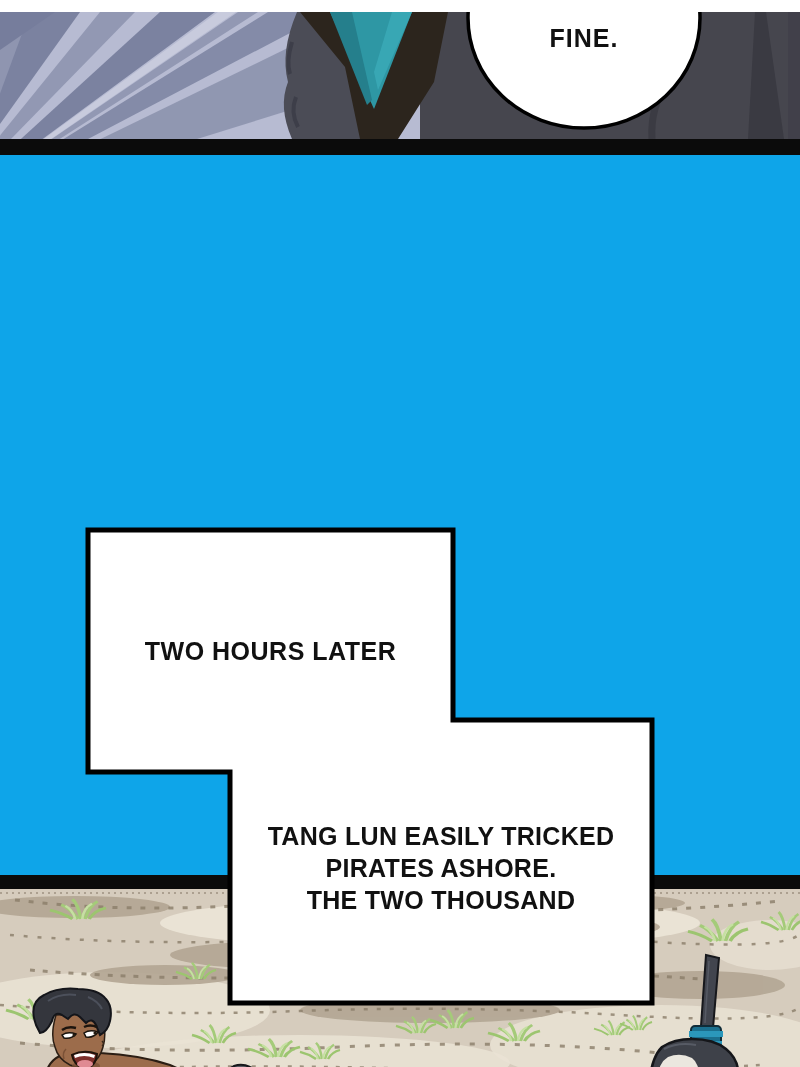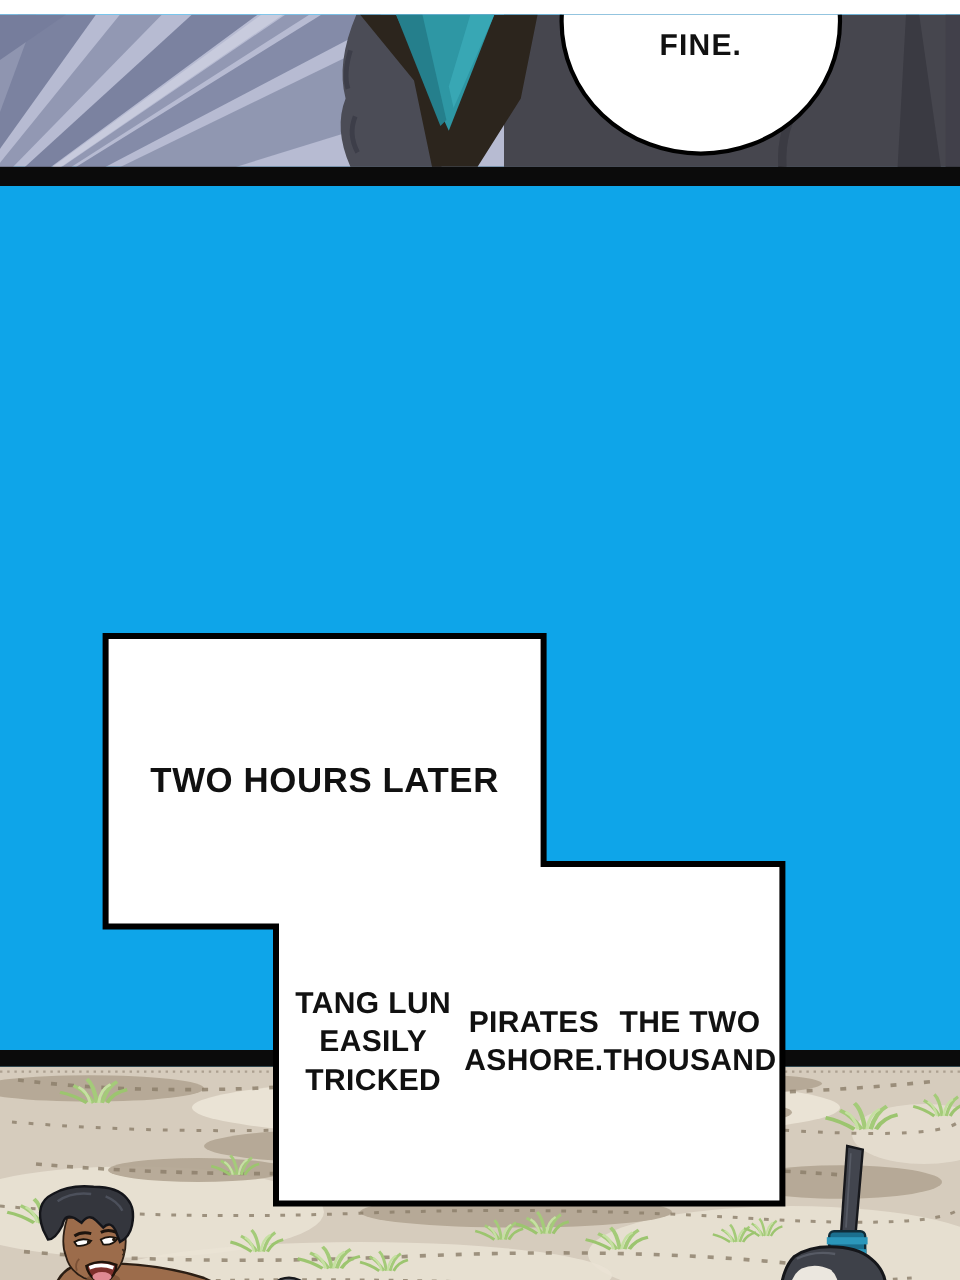--- a/index.html
+++ b/index.html
@@ -11,24 +11,24 @@
   .panel{position:absolute;left:0;overflow:hidden;}
   #top-panel{top:0;width:800px;height:143px;}
   #bottom-panel{top:863px;width:800px;height:204px;}
   #caption-overlay{position:absolute;top:500px;left:0;width:800px;height:510px;}
   .comic-text{
     position:absolute;display:flex;align-items:center;justify-content:center;
     text-align:center;color:#111111;font-weight:700;
     font-family:"Liberation Sans","DejaVu Sans",sans-serif;
   }
   #bubble-text{left:469px;top:2px;width:230px;height:48px;font-size:25px;letter-spacing:1px;}
-  #caption1-text{left:93px;top:523px;width:355px;height:232px;font-size:29px;letter-spacing:.5px;}
+  #caption1-text{left:93px;top:523px;width:355px;height:232px;font-size:25px;letter-spacing:.5px;}
   #caption2-text{
     left:235px;top:712px;width:412px;height:275px;
-    flex-direction:row;font-size:25px;line-height:32px;letter-spacing:.3px;
+    flex-direction:column;font-size:25px;line-height:32px;letter-spacing:.3px;
     transform:translateY(6px);
   }
   svg{display:block;}
 </style>
 </head>
 <body>
 
 <div id="page">
 
   <div id="top-panel" class="panel">

